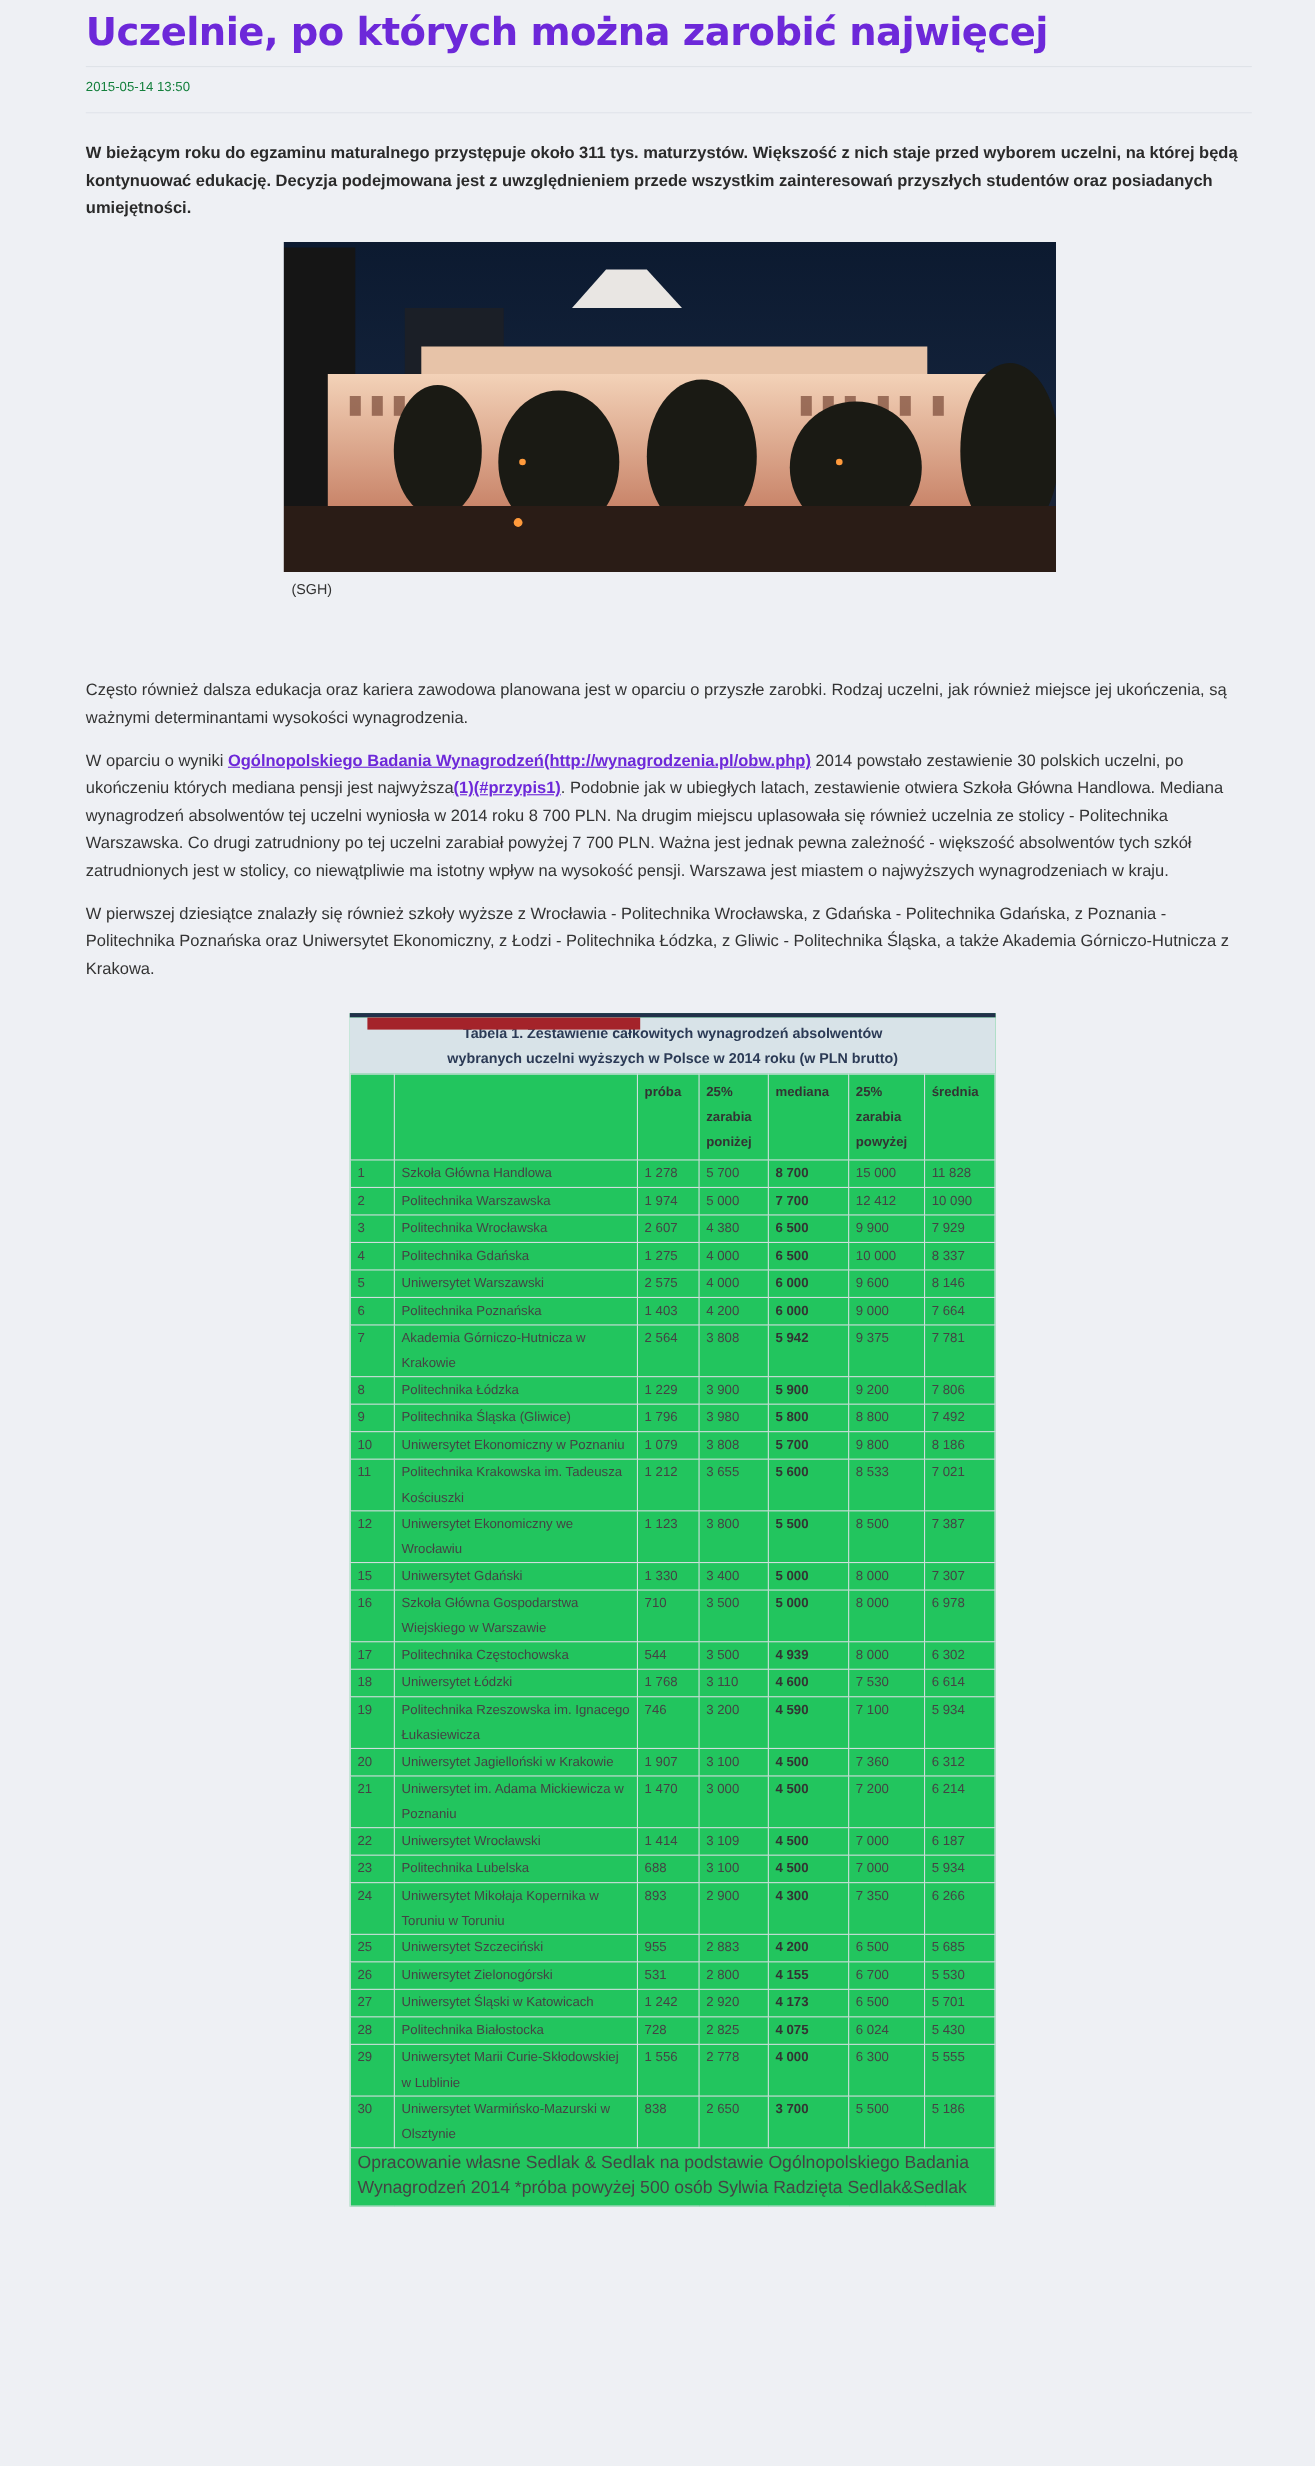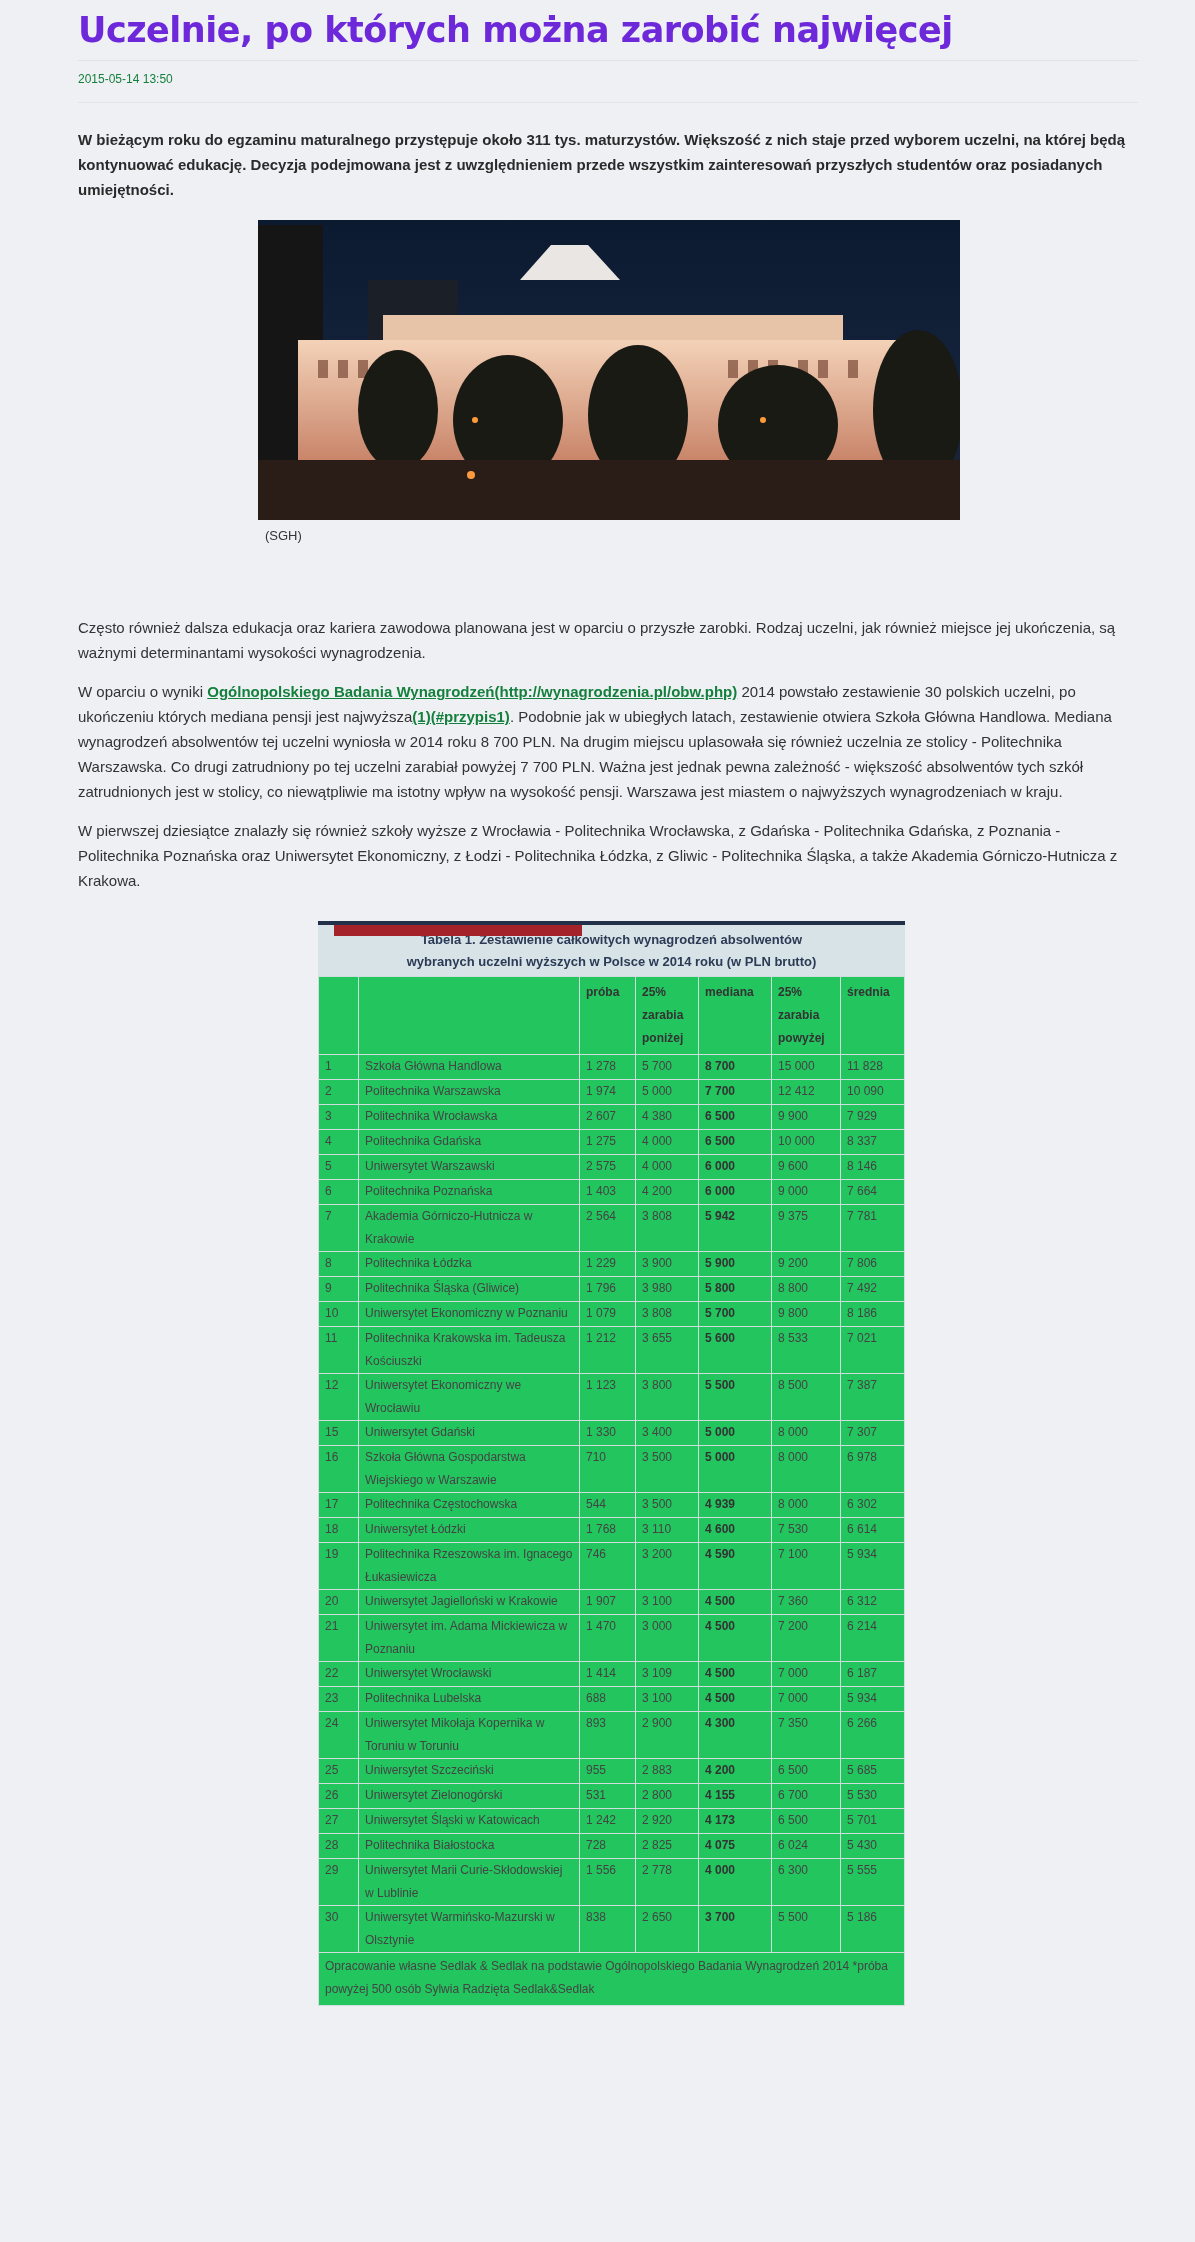--- a/index.html
+++ b/index.html
@@ -46,21 +46,21 @@
   .para {
     font-size: 15px;
     line-height: 25px;
     color: #333;
     width: 1060px;
     margin: 0;
   }
   .p1 { margin-top: 72px; }
   .p2 { margin-top: 14px; }
   .p3 { margin-top: 14px; }
-  a.link { color: #15803d; font-weight: bold; text-decoration: underline; }
+  a.link { color: #6d28d9; font-weight: bold; text-decoration: underline; }
 
   .table-wrap {
     margin-left: 240px;
     margin-top: 28px;
     width: 587px;
     border-top: 4px solid #22304a;
     position: relative;
     background: #22c55e;
   }
   .redbar {
@@ -76,21 +76,21 @@
     line-height: 22px;
     padding: 4px 0 3px 0;
   }
   table { border-collapse: collapse; width: 587px; font-size: 12px; color: #444; }
   td, th { border: 1px solid #cfdedd; vertical-align: top; text-align: left; padding: 0 6px; line-height: 23px; }
   th { font-weight: bold; color: #333; padding-top: 4px; padding-bottom: 4px; }
   td.num { width: 27px; }
   td.name { width: 208px; }
   td.med { font-weight: bold; color: #333; }
   td { height: 24px; }
-  .footnote td { font-size: 12px; color: #444; padding: 2px 6px 4px 6px; }
+  .footnote td { font-size: 16px; color: #444; padding: 2px 6px 4px 6px; }
 </style>
 </head>
 <body>
 
 <div class="page">
   <h1 class="title">Uczelnie, po których można zarobić najwięcej</h1>
   <div class="divider"></div>
   <div class="date">2015-05-14 13:50</div>
   <div class="divider2"></div>
 

